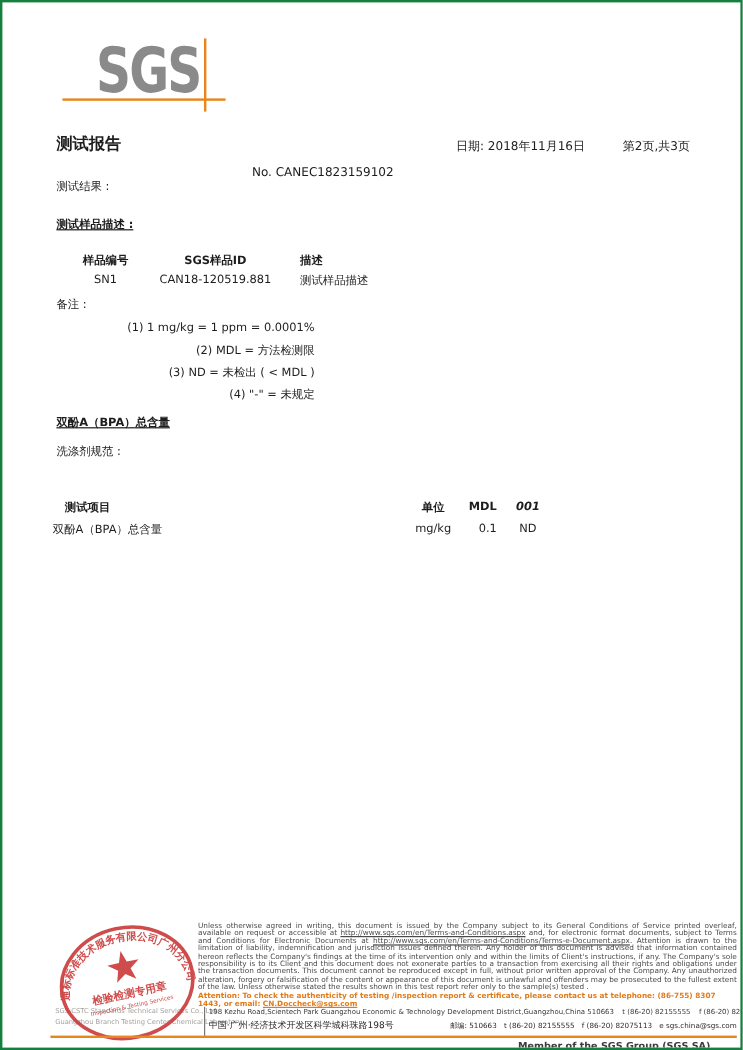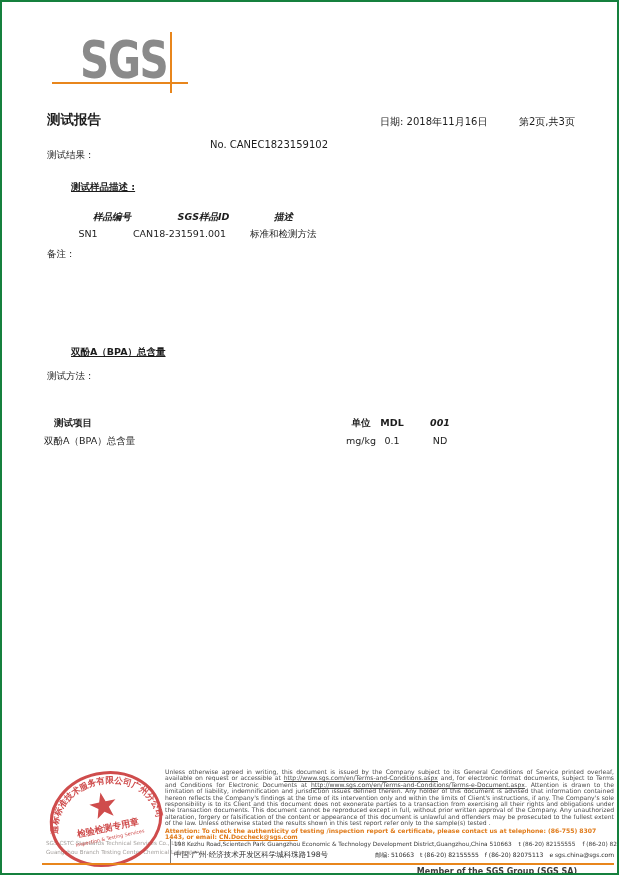--- a/index.html
+++ b/index.html
@@ -17,42 +17,42 @@
   .logo-vline { left:168px; top:30px; width:2px; height:61px; background:#e8861c; }
   .logo-hline { left:50px; top:80px; width:136px; height:2px; background:#e8861c; }
 
   
   .doc-title { left:45px; top:109px; font-size:13.5px; font-weight:bold; }
   .report-no { left:208px; top:113px; font-size:10px;margin-top:24px; }
   .report-date { left:378px; top:113px; font-size:10px; }
   .page-info { left:517px; top:113px; font-size:10px; }
 
   .body-text { font-size:9.5px;text-align:right; }
-  .bold { font-weight:bold;margin-left:24px; }
+  .bold { font-weight:bold; }
   .ul { text-decoration:underline; }
 
   .results-label { left:45px; top:147px; }
   .sample-title { left:45px; top:179px; }
 
   .s-c1 { left:45px; width:82px; text-align:center; }
   .s-c2 { left:115px; width:125px; text-align:center; }
   .s-c3 { left:248px; }
-  .srow-h { top:209px;font-style:italic; }
+  .srow-h { top:209px; }
   .srow-d { top:226px; }
 
   .remarks-label { left:45px; top:246px; }
   .remarks-list { left:104px; top:263px; line-height:18.5px; }
 
   .bpa-title { left:45px; top:344px; }
   .method-label { left:45px; top:368px; }
   .method-text { left:104px; top:368px; width:492px; line-height:18px; }
 
   .t-item-h { left:52px; top:415px; }
   .t-unit { left:338px; width:42px; text-align:center; }
-  .t-mdl { left:368px; width:44px; text-align:center; }
+  .t-mdl { left:368px; width:44px; text-align:right; }
   .t-001 { left:416px; width:44px; text-align:center; }
   .th { top:415px; font-weight:bold; }
   .td { top:433px; }
   .t-item-d { left:42px; top:433px; }
   .italic { font-style:italic; }
 
   
   .stamp { left:40px; top:766px; }
   .company-1 { left:44px; top:838px; font-size:5.6px; color:#a39f9c; }
   .company-2 { left:44px; top:847px; font-size:5.6px; color:#a39f9c; }
@@ -65,21 +65,21 @@
 
   .addr-divider { left:168px; top:837px; width:1px; height:25px; background:#777; }
   .addr-1 { left:172px; top:839px; width:440px; font-size:5.8px; color:#3a3a3a; white-space:nowrap; }
   .addr-2 { left:172px; top:848px; width:440px; font-size:6px; color:#2a2a2a; display:flex; align-items:baseline; white-space:nowrap; }
   .addr-cn { font-size:7.5px; font-weight:normal; }
   .addr-sp { flex:1 1 auto; }
   .addr-2 span + span { margin-left:6px; }
   .addr-1 span + span { margin-left:7px; }
 
   .footer-line { left:40px; top:861px; width:572px; height:2px; background:#e8861c; }
-  .member { left:400px; top:865px; width:190px; text-align:center; font-size:8px; font-weight:bold; color:#3c3c3c; }
+  .member { left:400px; top:865px; width:190px; text-align:right; font-size:8px; font-weight:bold; color:#3c3c3c; }
 </style>
 </head>
 <body>
 
 <div class="page">
 
   <div class="abs logo-text">SGS</div>
   <div class="abs logo-vline"></div>
   <div class="abs logo-hline"></div>
 
@@ -90,27 +90,33 @@
 
   <div class="abs body-text results-label">测试结果 :</div>
 
   <div class="abs body-text bold ul sample-title">测试样品描述 :</div>
 
   <div class="abs body-text bold s-c1 srow-h">样品编号</div>
   <div class="abs body-text bold s-c2 srow-h">SGS样品ID</div>
   <div class="abs body-text bold s-c3 srow-h">描述</div>
 
   <div class="abs body-text s-c1 srow-d">SN1</div>
-  <div class="abs body-text s-c2 srow-d">CAN18-231591.001</div>
-  <div class="abs body-text s-c3 srow-d">标准和检测方法</div>
+  <div class="abs body-text s-c2 srow-d">CAN18-120519.881</div>
+  <div class="abs body-text s-c3 srow-d">测试样品描述</div>
 
   <div class="abs body-text remarks-label">备注 :</div>
+  <div class="abs body-text remarks-list">
+    <div>(1) 1 mg/kg = 1 ppm = 0.0001%</div>
+    <div>(2) MDL = 方法检测限</div>
+    <div>(3) ND = 未检出 ( &lt; MDL )</div>
+    <div>(4) "-" = 未规定</div>
+  </div>
 
   <div class="abs body-text bold ul bpa-title">双酚A（BPA）总含量</div>
-  <div class="abs body-text method-label">测试方法 :</div>
+  <div class="abs body-text method-label">洗涤剂规范 :</div>
 
   <div class="abs body-text th t-item-h">测试项目</div>
   <div class="abs body-text th t-unit">单位</div>
   <div class="abs body-text th t-mdl">MDL</div>
   <div class="abs body-text th t-001 italic">001</div>
 
   <div class="abs body-text t-item-d">双酚A（BPA）总含量</div>
   <div class="abs body-text td t-unit">mg/kg</div>
   <div class="abs body-text td t-mdl">0.1</div>
   <div class="abs body-text td t-001">ND</div>

